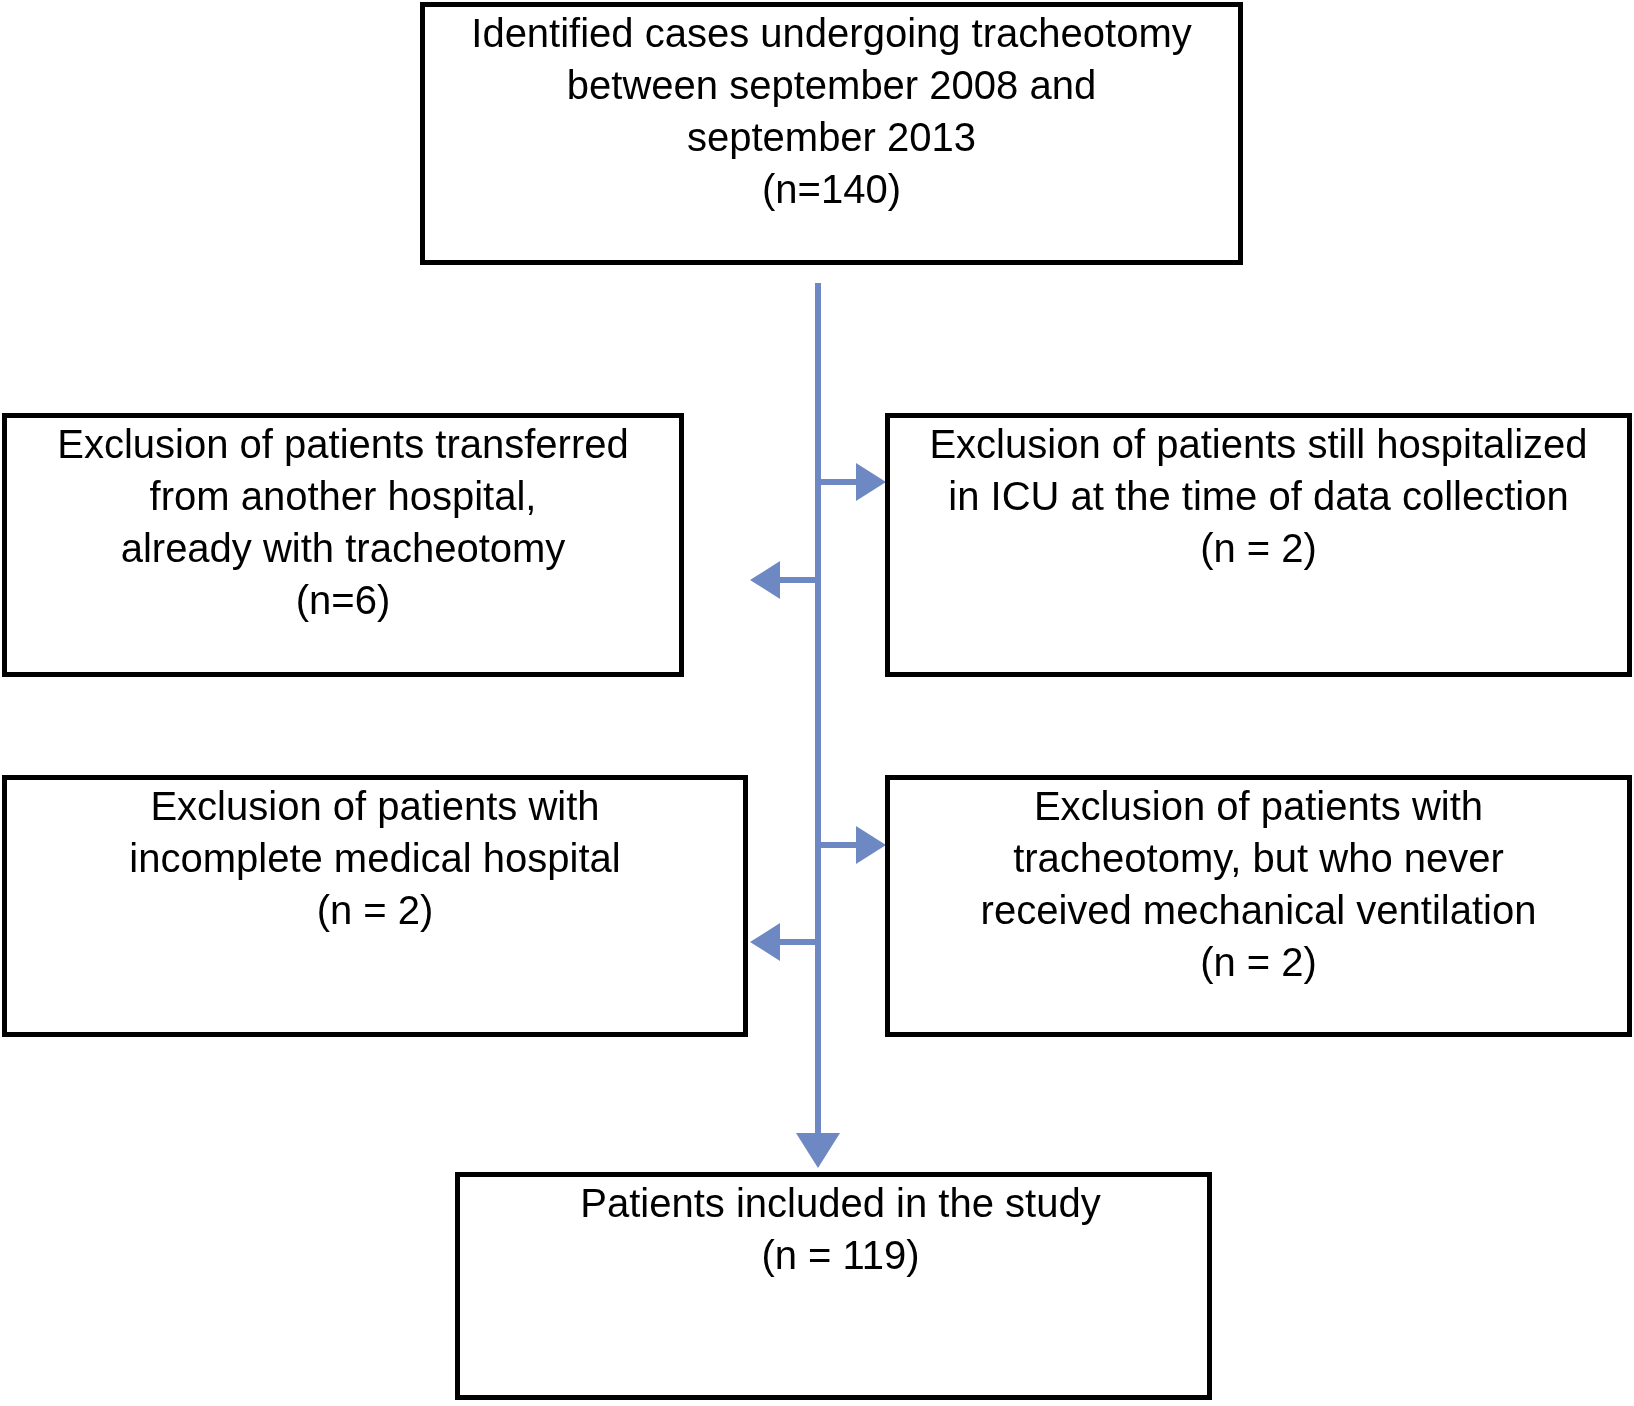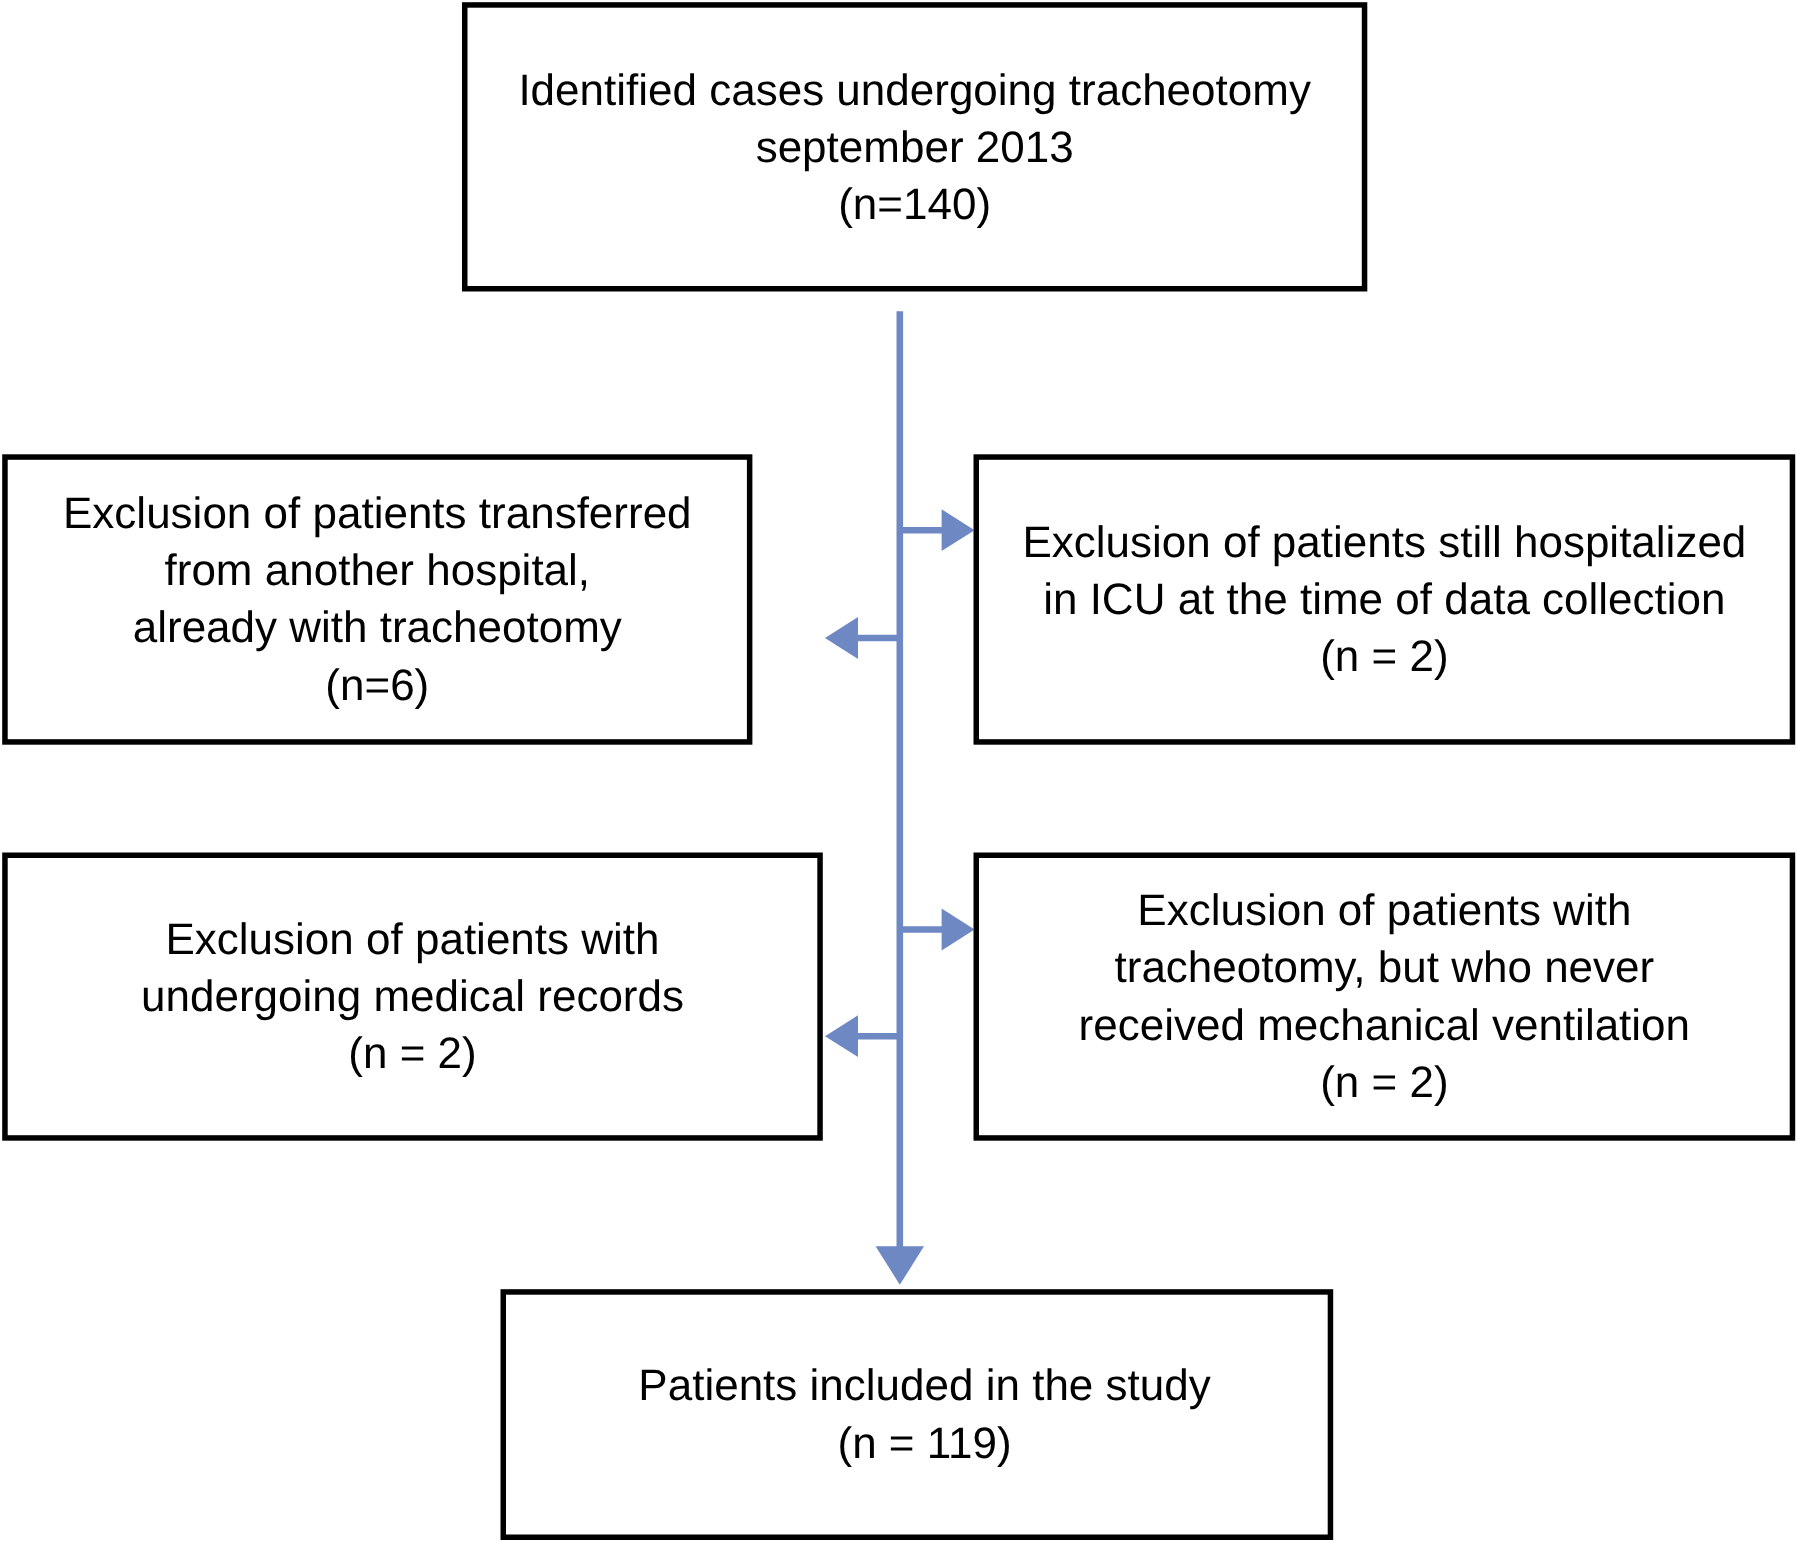--- a/index.html
+++ b/index.html
@@ -32,21 +32,20 @@
     fill: var(--arrow, #6e88c4);
     stroke: none;
   }
   .box {
     position: absolute;
     box-sizing: border-box;
     border: 5px solid var(--box-border, #000000);
     background: #ffffff;
     display: flex;
     flex-direction: column;
-    justify-content: center;
     align-items: center;
     text-align: center;
     font-size: 40px;
     line-height: 52px;
     color: #000000;
     padding: 0 10px;
   }
   #box-identified       { left: 420px; top: 2px;    width: 823px; height: 263px; }
   #box-excl-transferred { left: 2px;   top: 413px;  width: 682px; height: 264px; }
   #box-excl-hospitalized{ left: 885px; top: 413px;  width: 747px; height: 264px; }
@@ -72,40 +71,41 @@
 
     <line class="arrow-line" x1="818" y1="845" x2="860" y2="845"></line>
     <polygon class="arrow-head" points="856,826 856,864 886,845"></polygon>
 
     <line class="arrow-line" x1="818" y1="942" x2="776" y2="942"></line>
     <polygon class="arrow-head" points="780,923 780,961 750,942"></polygon>
   </svg>
 
   <div class="box" id="box-identified">
     <div>Identified cases undergoing tracheotomy</div>
+    <div>between september 2008 and</div>
     <div>september 2013</div>
     <div>(n=140)</div>
   </div>
 
   <div class="box" id="box-excl-transferred">
     <div>Exclusion of patients transferred</div>
     <div>from another hospital,</div>
     <div>already with tracheotomy</div>
     <div>(n=6)</div>
   </div>
 
   <div class="box" id="box-excl-hospitalized">
     <div>Exclusion of patients still hospitalized</div>
     <div>in ICU at the time of data collection</div>
     <div>(n = 2)</div>
   </div>
 
   <div class="box" id="box-excl-records">
     <div>Exclusion of patients with</div>
-    <div>undergoing medical records</div>
+    <div>incomplete medical hospital</div>
     <div>(n = 2)</div>
   </div>
 
   <div class="box" id="box-excl-ventilation">
     <div>Exclusion of patients with</div>
     <div>tracheotomy, but who never</div>
     <div>received mechanical ventilation</div>
     <div>(n = 2)</div>
   </div>
 

